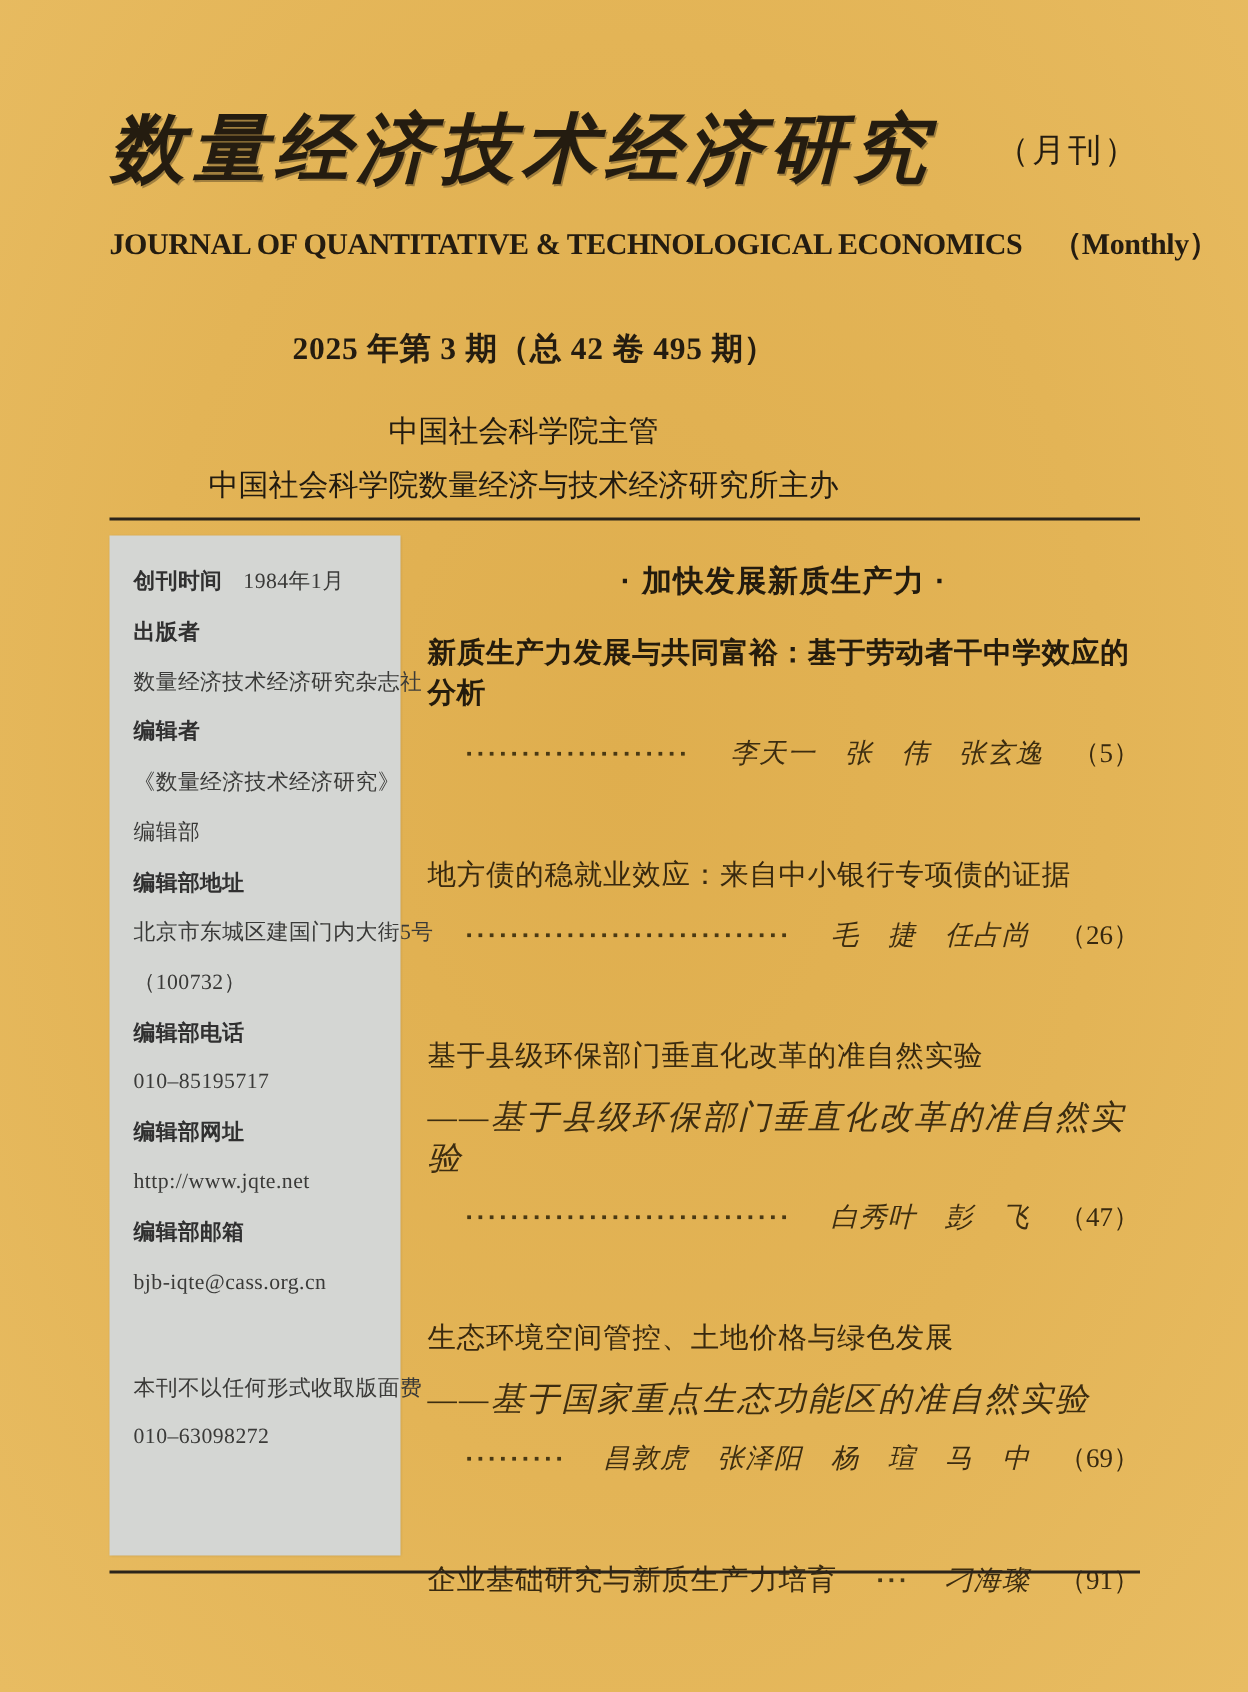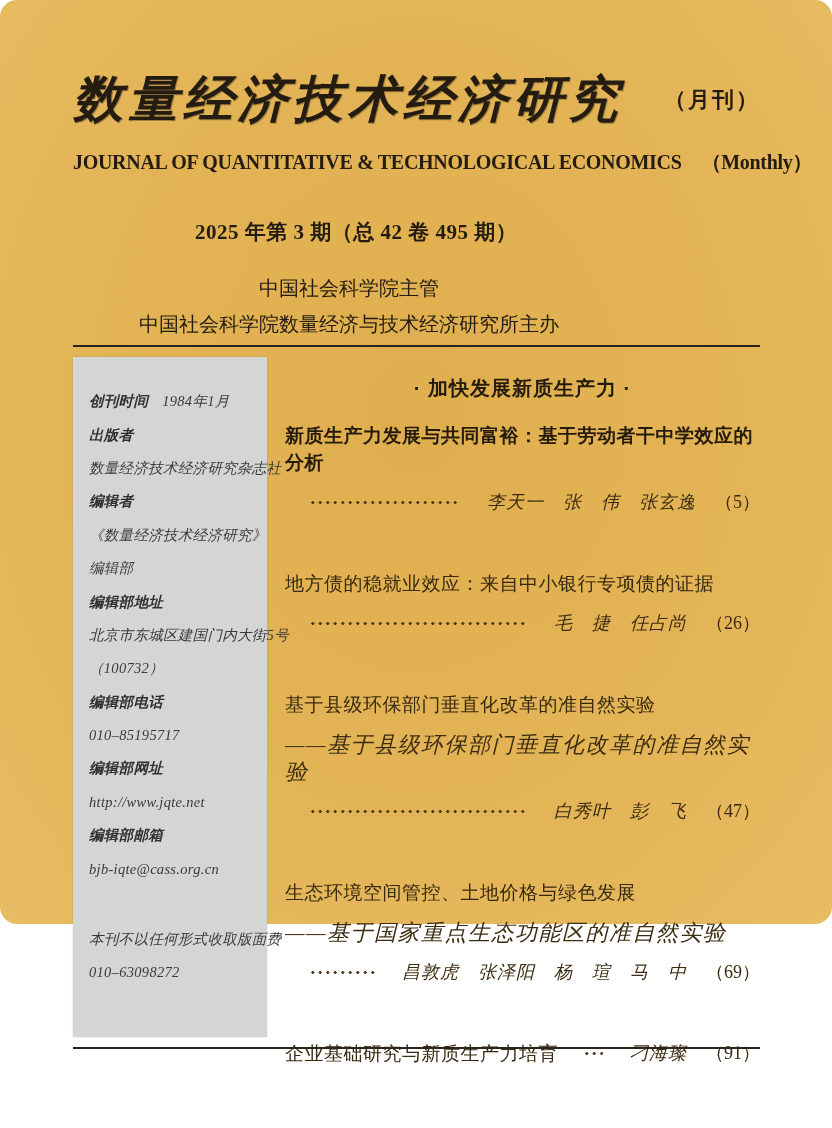--- a/index.html
+++ b/index.html
@@ -1,46 +1,46 @@
 <!DOCTYPE html>
 <html><head>
 <meta charset="utf-8">
 <style>
   html,body{margin:0;padding:0;}
   body{width:832px;height:1128px;overflow:hidden;
        font-family:"Liberation Serif","DejaVu Serif",serif;}
-  .page{position:relative;width:832px;height:924px;
+  .page{position:relative;width:832px;height:1128px;
         background:radial-gradient(ellipse at 50% 45%, #dfae4e 0%, #e3b456 55%, #e8bc62 100%);
-        color:#2b2114;border-radius:17px;}
+        color:#2b2114;}
 
   
   .masthead{position:absolute;left:73px;top:66px;width:687px;}
   .cn-title-row{display:flex;justify-content:space-between;align-items:center;}
   .cn-title{font-size:50px;font-weight:bold;font-style:italic;letter-spacing:5px;
             color:#241c10;white-space:nowrap;
             text-shadow:1px 1px 0 rgba(36,28,16,.35);}
-  .monthly-cn{font-size:22px;font-weight:bold;color:#241c10;letter-spacing:2px;white-space:nowrap;}
+  .monthly-cn{font-size:22px;font-weight:normal;color:#241c10;letter-spacing:2px;white-space:nowrap;}
   .en-title-row{display:flex;justify-content:space-between;align-items:baseline;
                 margin-top:16px;font-weight:bold;font-size:20px;color:#241c10;
                 letter-spacing:-0.3px;white-space:nowrap;gap:20px;}
   .issue-line{position:absolute;left:195px;top:218px;font-size:21px;font-weight:bold;
               color:#241c10;letter-spacing:.5px;white-space:nowrap;}
   .org-lines{position:absolute;left:73px;top:270px;width:552px;text-align:center;
              font-family:"Liberation Sans","DejaVu Sans",sans-serif;
              font-size:20px;line-height:36px;color:#221b10;white-space:nowrap;}
 
   
   .rule{position:absolute;left:73px;width:687px;height:2px;background:#2b241a;}
   .rule-top{top:345px;}
   .rule-bottom{top:1047px;}
 
   
   .sidebar{position:absolute;left:73px;top:357px;width:194px;height:680px;
-           background:#d4d6d3;box-sizing:border-box;padding:28px 6px 0 16px;
-           box-shadow:0 0 2px rgba(0,0,0,.15);font-style:italic;}
+           background:#d4d6d3;box-sizing:border-box;padding:14px 6px 0 16px;
+           box-shadow:0 0 2px rgba(0,0,0,.15);}
   .sb-row{height:33.4px;display:flex;align-items:center;white-space:nowrap;
           font-size:14.5px;color:#3a3a38;letter-spacing:.3px;}
   .sb-label{font-family:"Liberation Sans","DejaVu Sans",sans-serif;
             font-weight:bold;color:#303030;}
   .sb-inline-gap{width:14px;}
   .sb-value{font-family:"Liberation Serif","DejaVu Serif",serif;}
   .sb-spacer{height:37px;}
 
   
   .main{position:absolute;left:285px;top:357px;width:475px;}

